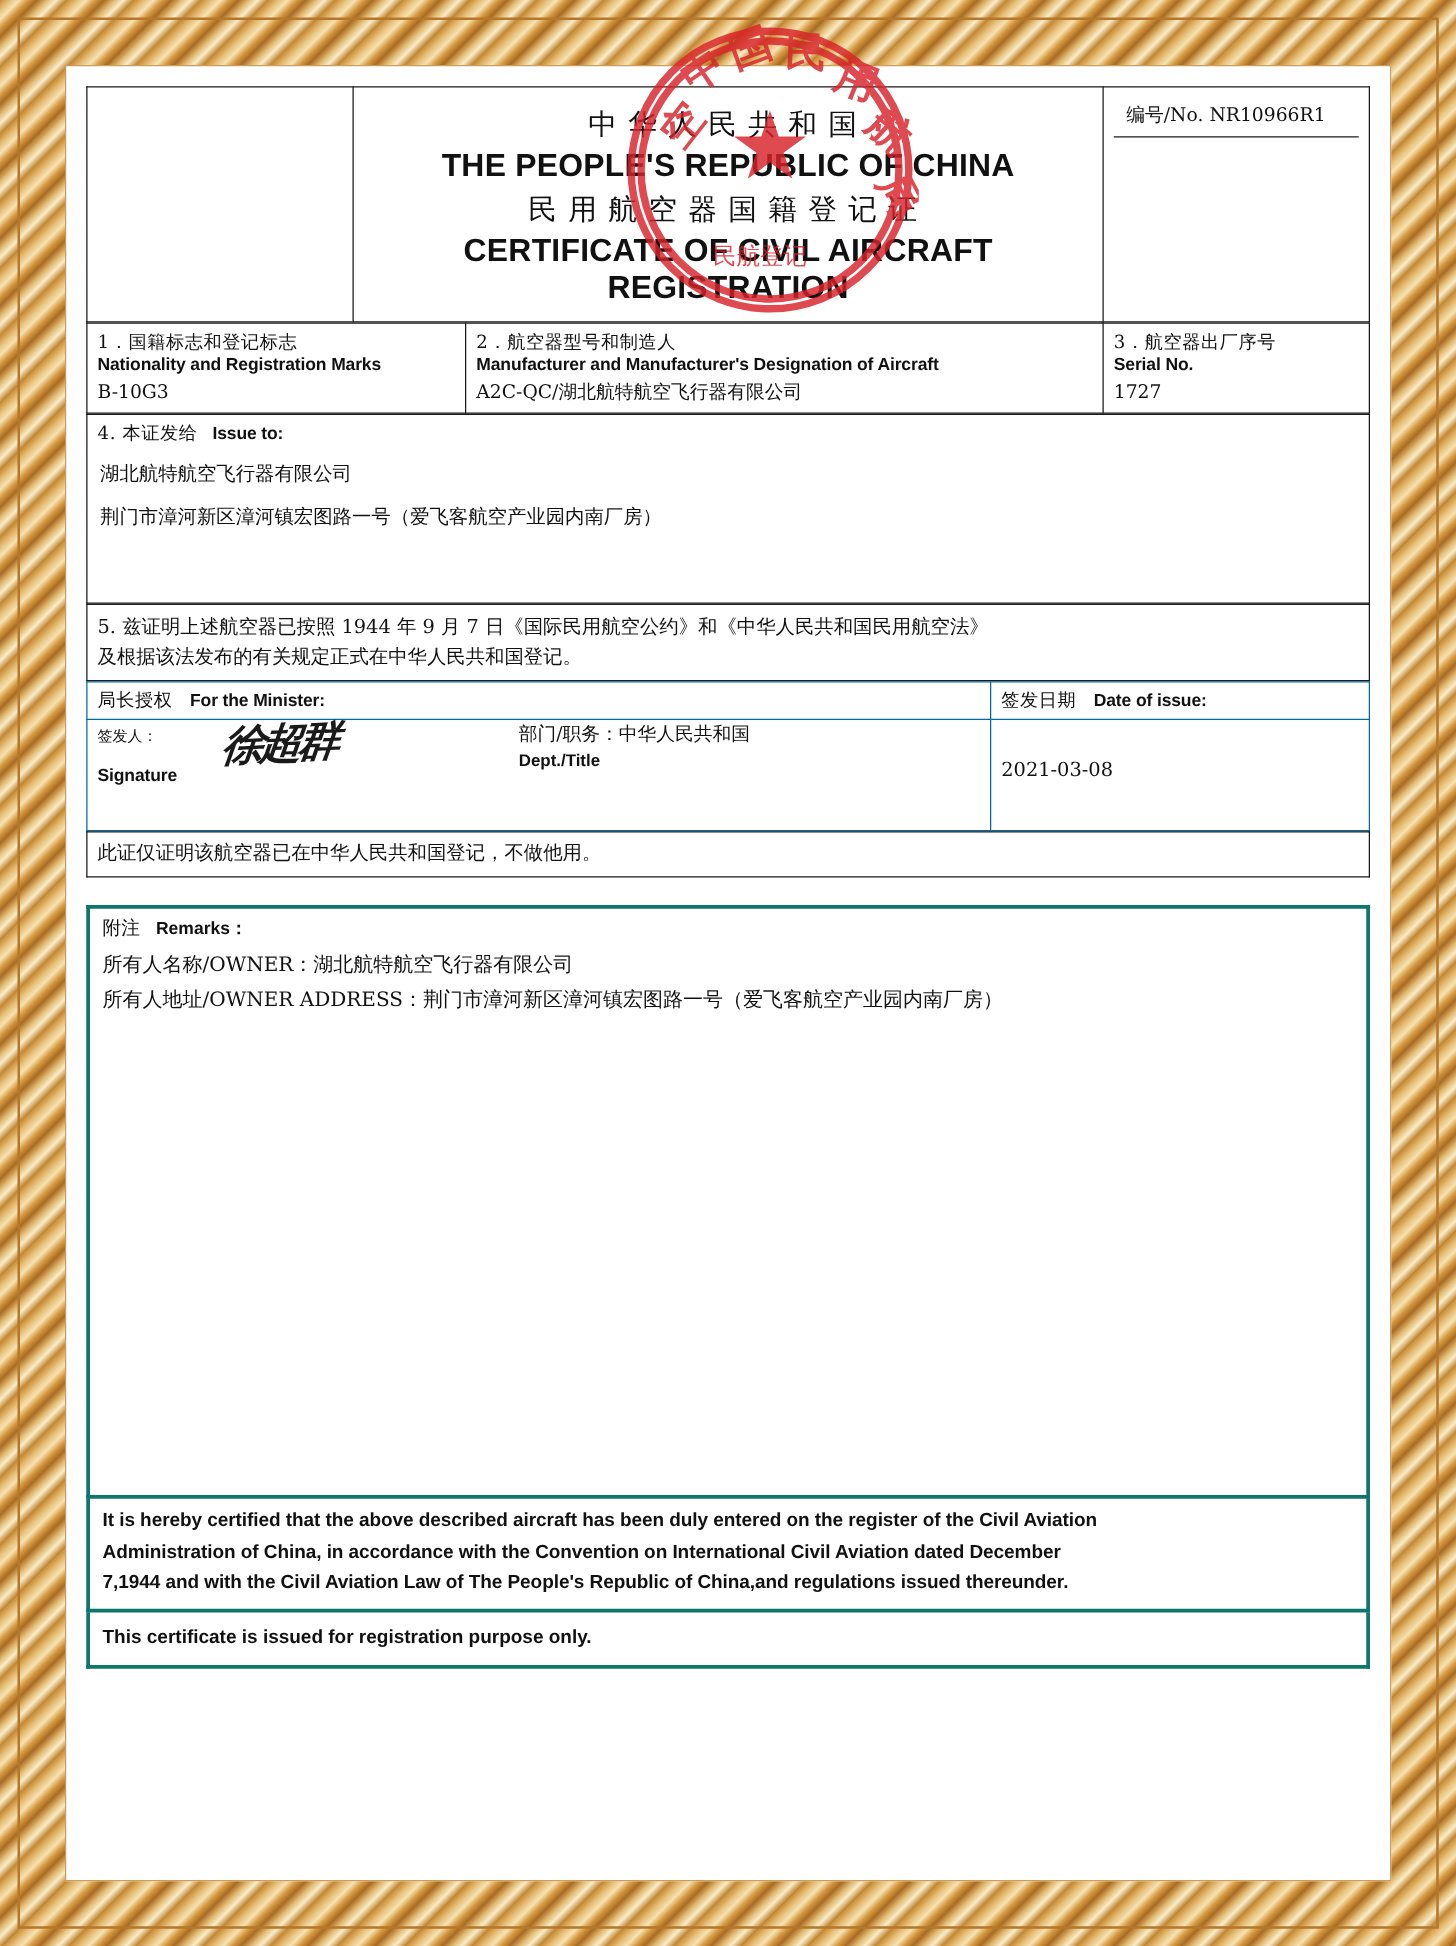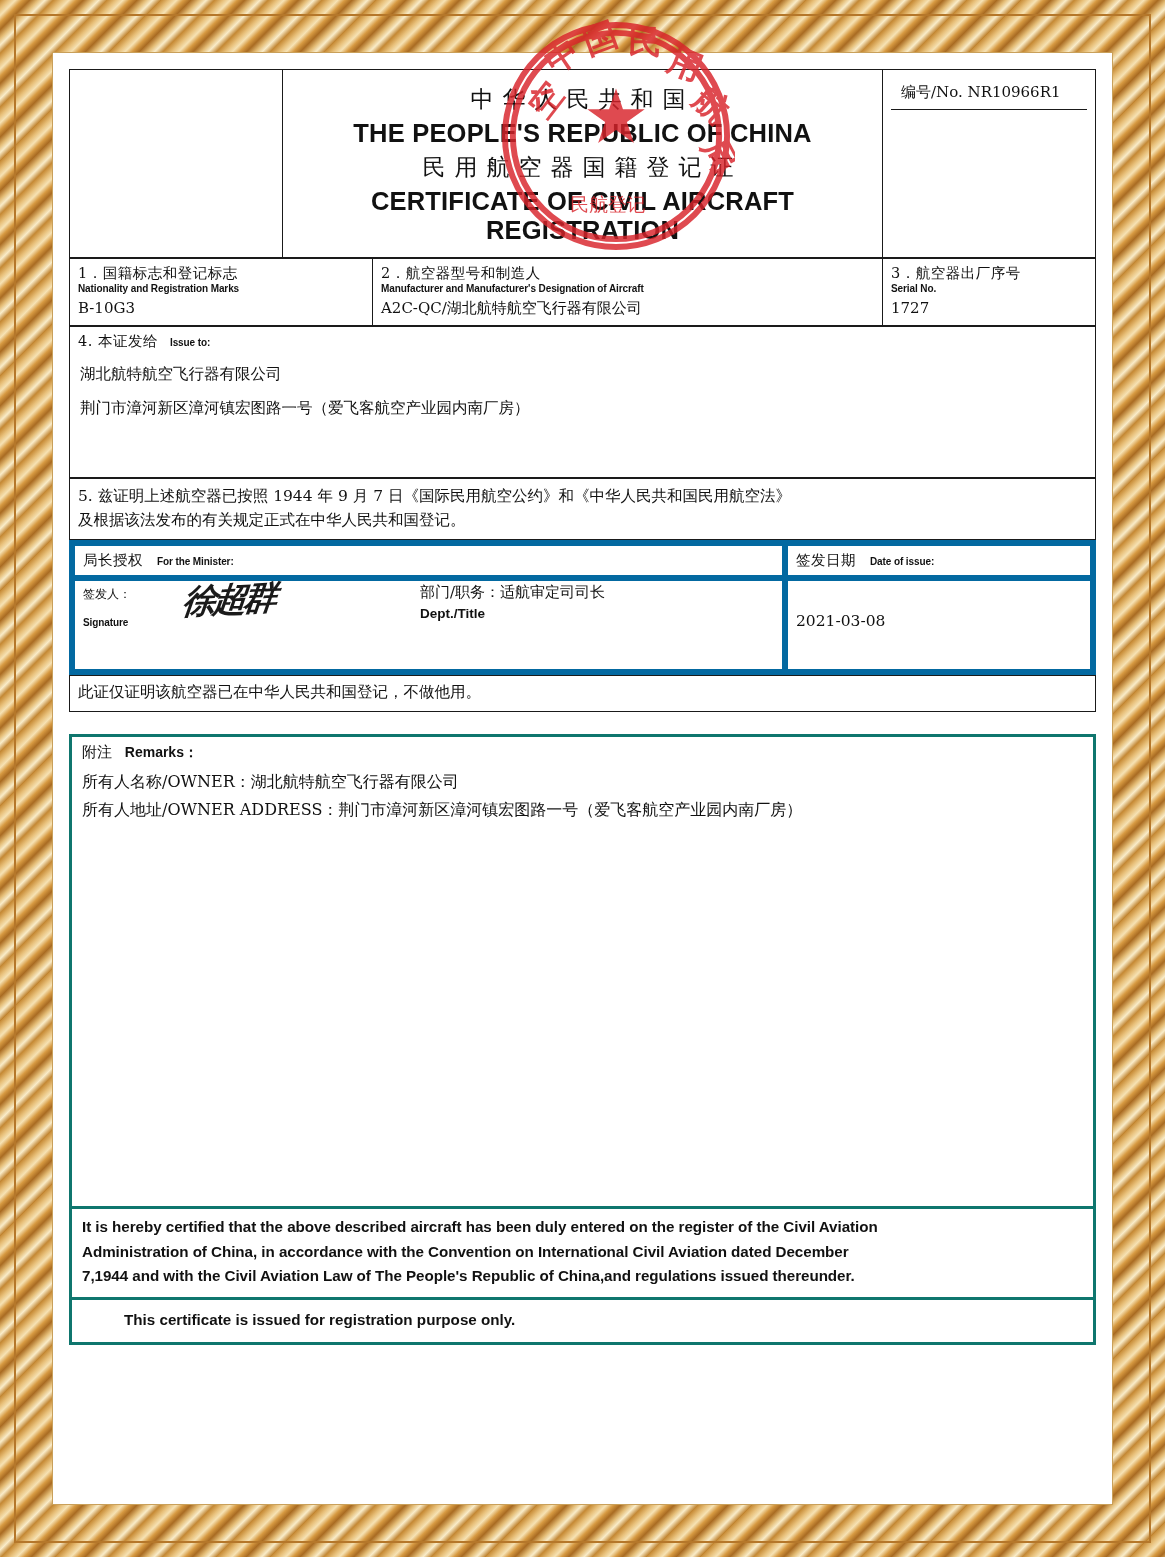--- a/index.html
+++ b/index.html
@@ -56,21 +56,21 @@
     padding-left: 12px;
   }
   table.cert td {
     border: 1px solid #1a1a1a;
     vertical-align: top;
     padding: 5px 8px 7px 8px;
   }
 
   .cn { font-family: "DejaVu Serif", serif; }
   .lbl-cn { font-size: 14.5px; letter-spacing: 0.5px; }
-  .lbl-en { font-family: "Liberation Sans", sans-serif; font-size: 10px; font-weight: bold; letter-spacing: -0.1px; }
+  .lbl-en { font-family: "Liberation Sans", sans-serif; font-size: 14px; font-weight: bold; letter-spacing: -0.1px; }
   .val { font-size: 15px; padding-top: 5px; font-family: "DejaVu Serif", serif; }
 
   
   .header-wrap {
     position: relative;
   }
   .head-table td { padding: 0; }
   .head-left-cell { width: 196px; height: 160px; }
   .head-mid-cell { text-align: center; padding: 8px 4px 10px 4px !important; }
   .head-right-cell { width: 196px; vertical-align: top; }
@@ -128,21 +128,21 @@
 
   
   .certify {
     font-size: 15.5px;
     line-height: 1.55;
     font-family: "DejaVu Serif", serif;
   }
 
   
   .sig-table { width: 100%; border-collapse: collapse; table-layout: fixed; }
-  .sig-table td { border: 6px solid #0369a1; padding: 5px 8px; vertical-align: top; }
+  .sig-table td { border: 1px solid #0369a1; padding: 5px 8px; vertical-align: top; }
   .sig-left { }
   .sig-right { width: 286px; }
   .sig-body { height: 78px; position: relative; }
   .sig-name {
     font-family: "DejaVu Serif", serif;
     font-size: 12px;
   }
   .handwriting {
     position: absolute;
     left: 108px;
@@ -182,21 +182,20 @@
     font-size: 15.2px;
     line-height: 1.62;
     letter-spacing: -0.05px;
   }
   .purpose {
     font-family: "Liberation Sans", sans-serif;
     font-weight: bold;
     font-size: 15.2px;
     padding-top: 5px;
     padding-bottom: 6px;
-    margin-left: 42px;
   }
 </style>
 </head>
 <body>
 
 <div class="page">
   <div class="inner-white">
     <div class="content">
 
       <div class="header-wrap">
@@ -302,21 +301,21 @@
             <span class="lbl-cn cn">签发日期</span>
             <span class="lbl-en" style="margin-left:10px;">Date of issue:</span>
           </td>
         </tr>
         <tr>
           <td class="sig-body">
             <div class="sig-name">签发人：</div>
             <div class="lbl-en" style="margin-top:14px;">Signature</div>
             <div class="handwriting">徐超群</div>
             <div class="dept">
-              <span>部门/职务：适航审定司司长</span>
+              <span>部门/职务：中华人民共和国</span>
               <span class="en">Dept./Title</span>
             </div>
           </td>
           <td>
             <div class="date-val">2021-03-08</div>
           </td>
         </tr>
       </tbody>
         </table>
 

